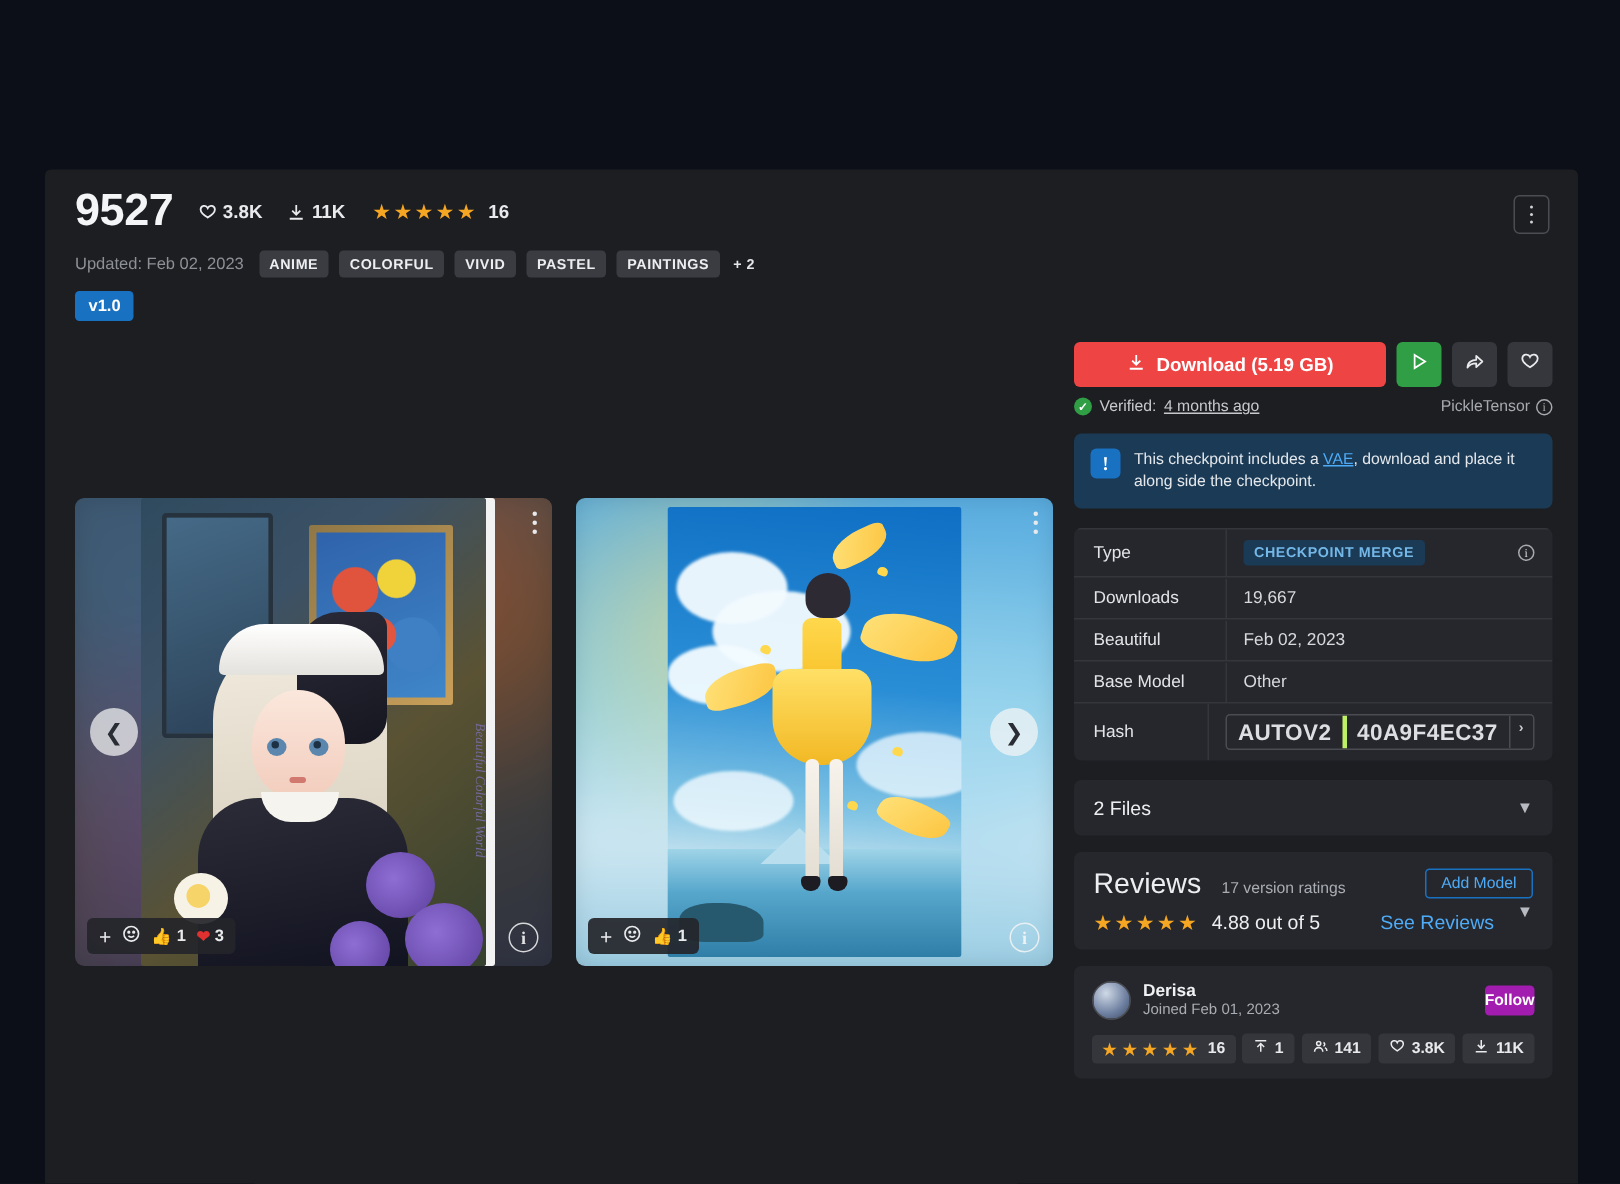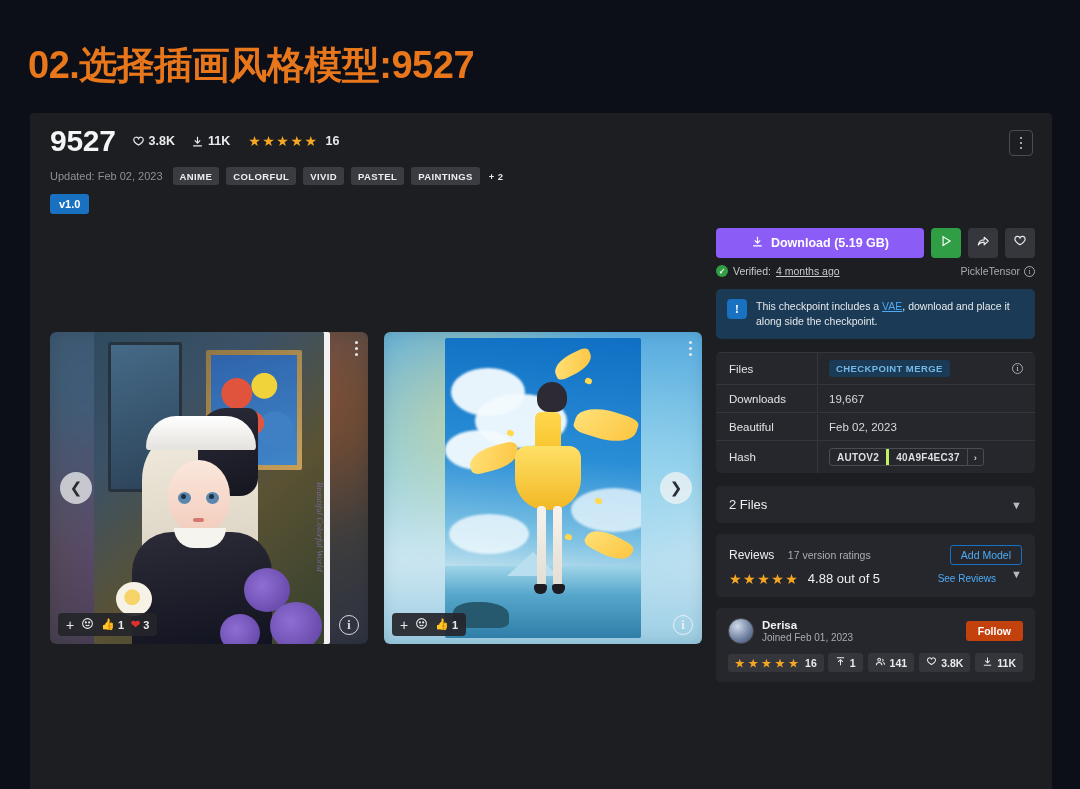--- a/index.html
+++ b/index.html
@@ -236,21 +236,21 @@
     color: rgba(245,245,245,.9); font-size:12px; font-weight:700;
     display:flex; align-items:center; justify-content:center;
     font-family:"Liberation Serif", serif;
   }
 
   
   .rail { position:absolute; left:686px; top:115px; width:319px; }
 
   .dl-row { display:flex; gap:7px; align-items:stretch; }
   .dl-btn {
-    flex:1; height:30px; background:#8b5cf6; border-radius:4px;
+    flex:1; height:30px; background:#ef4444; border-radius:4px;
     display:flex; align-items:center; justify-content:center; gap:7px;
     color:#fff; font-size:12.5px; font-weight:700;
   }
   .sq-btn {
     width:30px; height:30px; border-radius:4px; background:#35373d;
     display:flex; align-items:center; justify-content:center; color:#e8eaec;
   }
   .sq-btn.green { background:#2f9e44; }
 
   .verif-row { display:flex; align-items:center; justify-content:space-between; margin-top:7px; }
@@ -280,62 +280,61 @@
   .chev { color:#b7bac0; font-size:11px; }
 
   .drow { display:flex; border-top:1px solid #34363c; min-height:28px; align-items:center; }
   .dkey { width:101px; padding:7px 0 7px 13px; color:#e2e4e7; font-size:11.5px; }
   .dval { flex:1; padding:7px 12px 7px 11px; color:#d7d9dd; font-size:11.5px; border-left:1px solid #34363c; display:flex; align-items:center; justify-content:space-between; }
   .type-badge {
     background:#1b3a55; color:#74b8e8; font-size:9.5px; font-weight:700; letter-spacing:.4px;
     padding:3px 7px; border-radius:3px;
   }
   .hash-chip { display:flex; align-items:stretch; border:1px solid #4a4c52; border-radius:3px; overflow:hidden; }
-  .hash-chip span { padding:2.5px 7px; font-size:10px; font-weight:700; color:#dcdee2; letter-spacing:.3px; }
+  .hash-chip span { padding:2.5px 7px; font-size:15px; font-weight:700; color:#dcdee2; letter-spacing:.3px; }
   .hash-chip .sep { border-left:3px solid #bef264; }
   .hash-chip .arr { border-left:1px solid #4a4c52; padding:2.5px 6px; color:#c9cbd0; font-size:9.5px; }
 
   .reviews { margin-top:11px; background:#26272c; border-radius:5px; padding:11px 13px; }
   .rv-top { display:flex; align-items:flex-start; justify-content:space-between; }
-  .rv-title { color:#eceef0; font-size:12px; }
+  .rv-title { color:#eceef0; font-size:19px; }
   .rv-sub { color:#a9acb2; font-size:10.5px; margin-left:9px; }
   .rv-btn { border:1px solid #1971c2; color:#4dabf7; font-size:10.5px; padding:3px 10px; border-radius:3px; }
   .rv-bottom { display:flex; align-items:center; justify-content:space-between; margin-top:6px; }
   .rv-left { display:flex; align-items:center; gap:10px; }
   .rv-score { color:#eceef0; font-size:13px; }
-  .rv-link { color:#4dabf7; font-size:10px; }
+  .rv-link { color:#4dabf7; font-size:13px; }
   .rv-chev { position:absolute; right:13px; }
 
   .author { margin-top:11px; background:#26272c; border-radius:5px; padding:10px 12px; }
   .au-top { display:flex; align-items:center; justify-content:space-between; }
   .au-left { display:flex; align-items:center; gap:8px; }
   .avatar {
     width:26px;height:26px;border-radius:50%;
     background: radial-gradient(circle at 35% 30%, #cfd9e6, #6d7fa0 60%, #3b4a63);
     border:1px solid #4a4c52;
   }
   .au-name { color:#f0f1f3; font-size:11.5px; font-weight:700; }
   .au-join { color:#a9acb2; font-size:10px; margin-top:1px; }
-  .follow-btn { background:#c2410c; color:#fff; font-size:10.5px; font-weight:700; padding:4px 12px; border-radius:3px; }
+  .follow-btn { background:#a21caf; color:#fff; font-size:10.5px; font-weight:700; padding:4px 0; border-radius:3px; }
   .au-bottom { display:flex; align-items:center; justify-content:space-between; margin-top:9px; }
   .chip {
     background:#34363c; border-radius:3px; padding:3px 7px;
     display:flex; align-items:center; gap:4px;
     color:#e9eaec; font-size:10.5px; font-weight:700;
   }
   .chip-grp { display:flex; gap:5px; }
 
   .sstar { color:#F5A623; }
 </style>
 </head>
 <body>
 
 <div class="page">
 
-  <div class="page-title">02.选择插画风格模型:9527</div>
 
   <div class="card">
 
     <div class="model-head">
       <div class="title-row">
         <div class="model-name">9527</div>
 
         <div class="stat-pill">
           <span>
             <svg width="13" height="13" viewBox="0 0 24 24" fill="none" stroke="#e9eaec" stroke-width="2.2">
@@ -555,37 +554,41 @@
       </div>
 
       <div class="notice">
         <div class="nic">!</div>
         <div class="ntxt"><span>This checkpoint includes a </span><a href="#">VAE</a><span>, download and place it along side the checkpoint.</span></div>
       </div>
 
       <div class="panel">
 
         <div class="drow">
-          <div class="dkey">Files</div>
+          <div class="dkey">Type</div>
           <div class="dval">
             <span class="type-badge">CHECKPOINT MERGE</span>
             <span class="icirc">i</span>
           </div>
         </div>
 
         <div class="drow">
           <div class="dkey">Downloads</div>
           <div class="dval">19,667</div>
         </div>
 
         <div class="drow">
           <div class="dkey">Beautiful</div>
           <div class="dval">Feb 02, 2023</div>
         </div>
 
+        <div class="drow">
+          <div class="dkey">Base Model</div>
+          <div class="dval">Other</div>
+        </div>
 
         <div class="drow">
           <div class="dkey">Hash</div>
           <div class="dval">
             <span class="hash-chip">
               <span>AUTOV2</span>
               <span class="sep">40A9F4EC37</span>
               <span class="arr">›</span>
             </span>
           </div>

